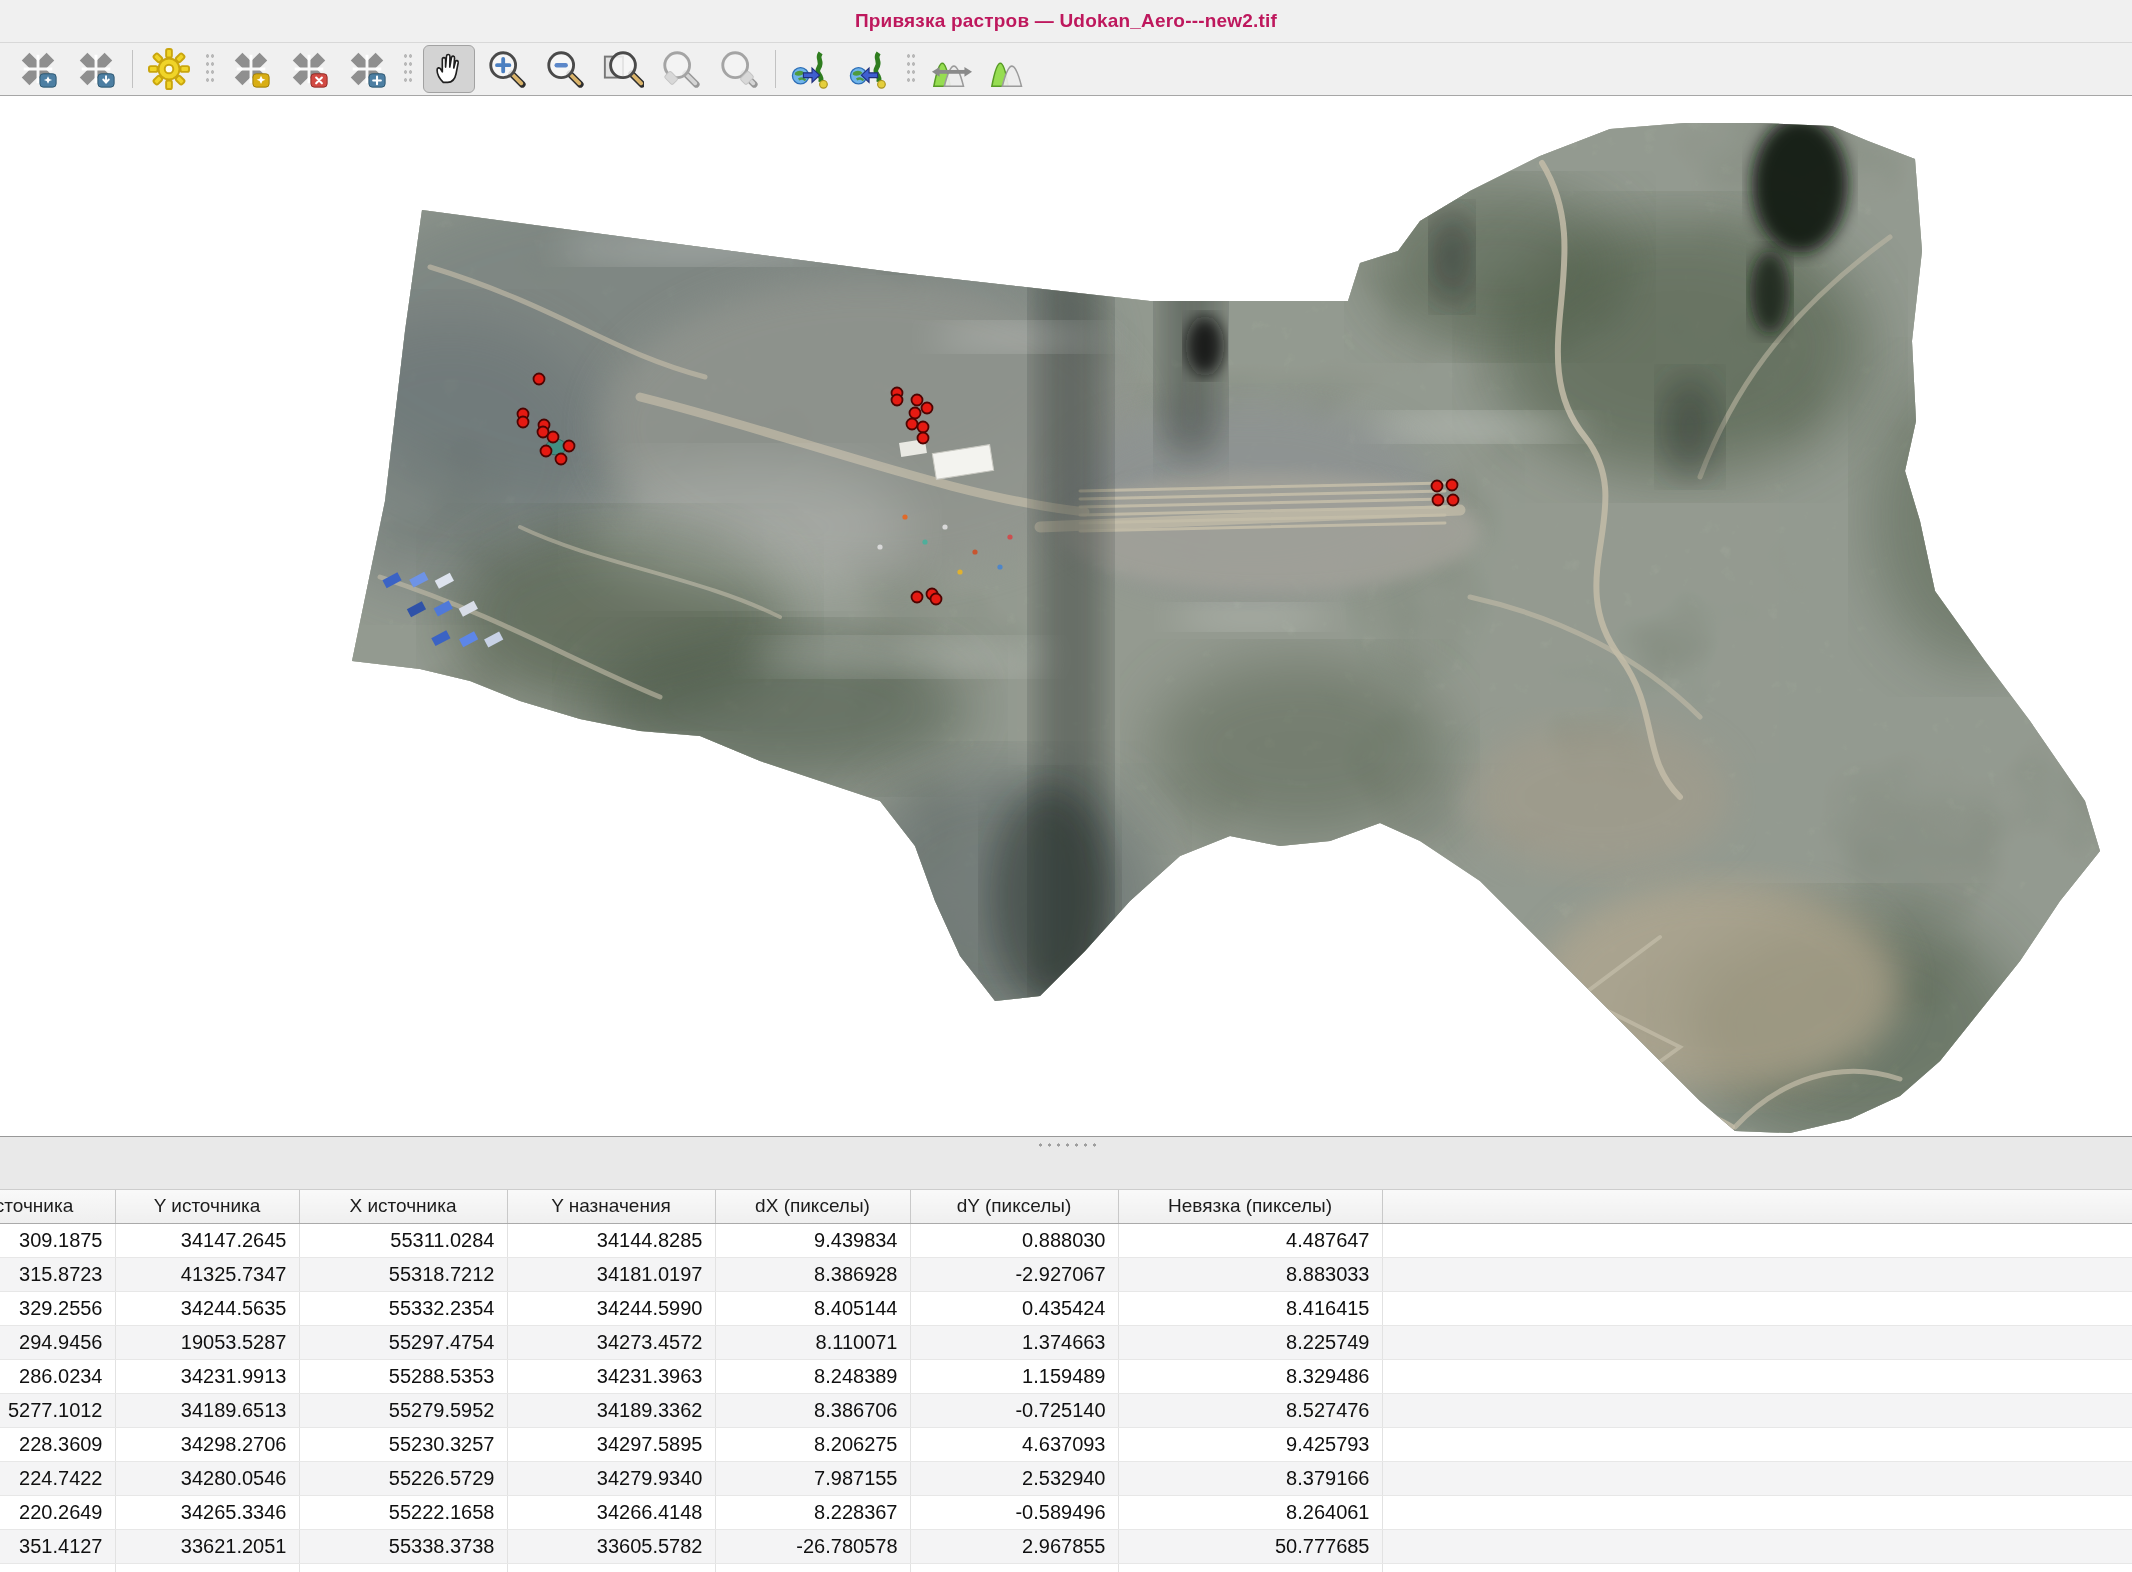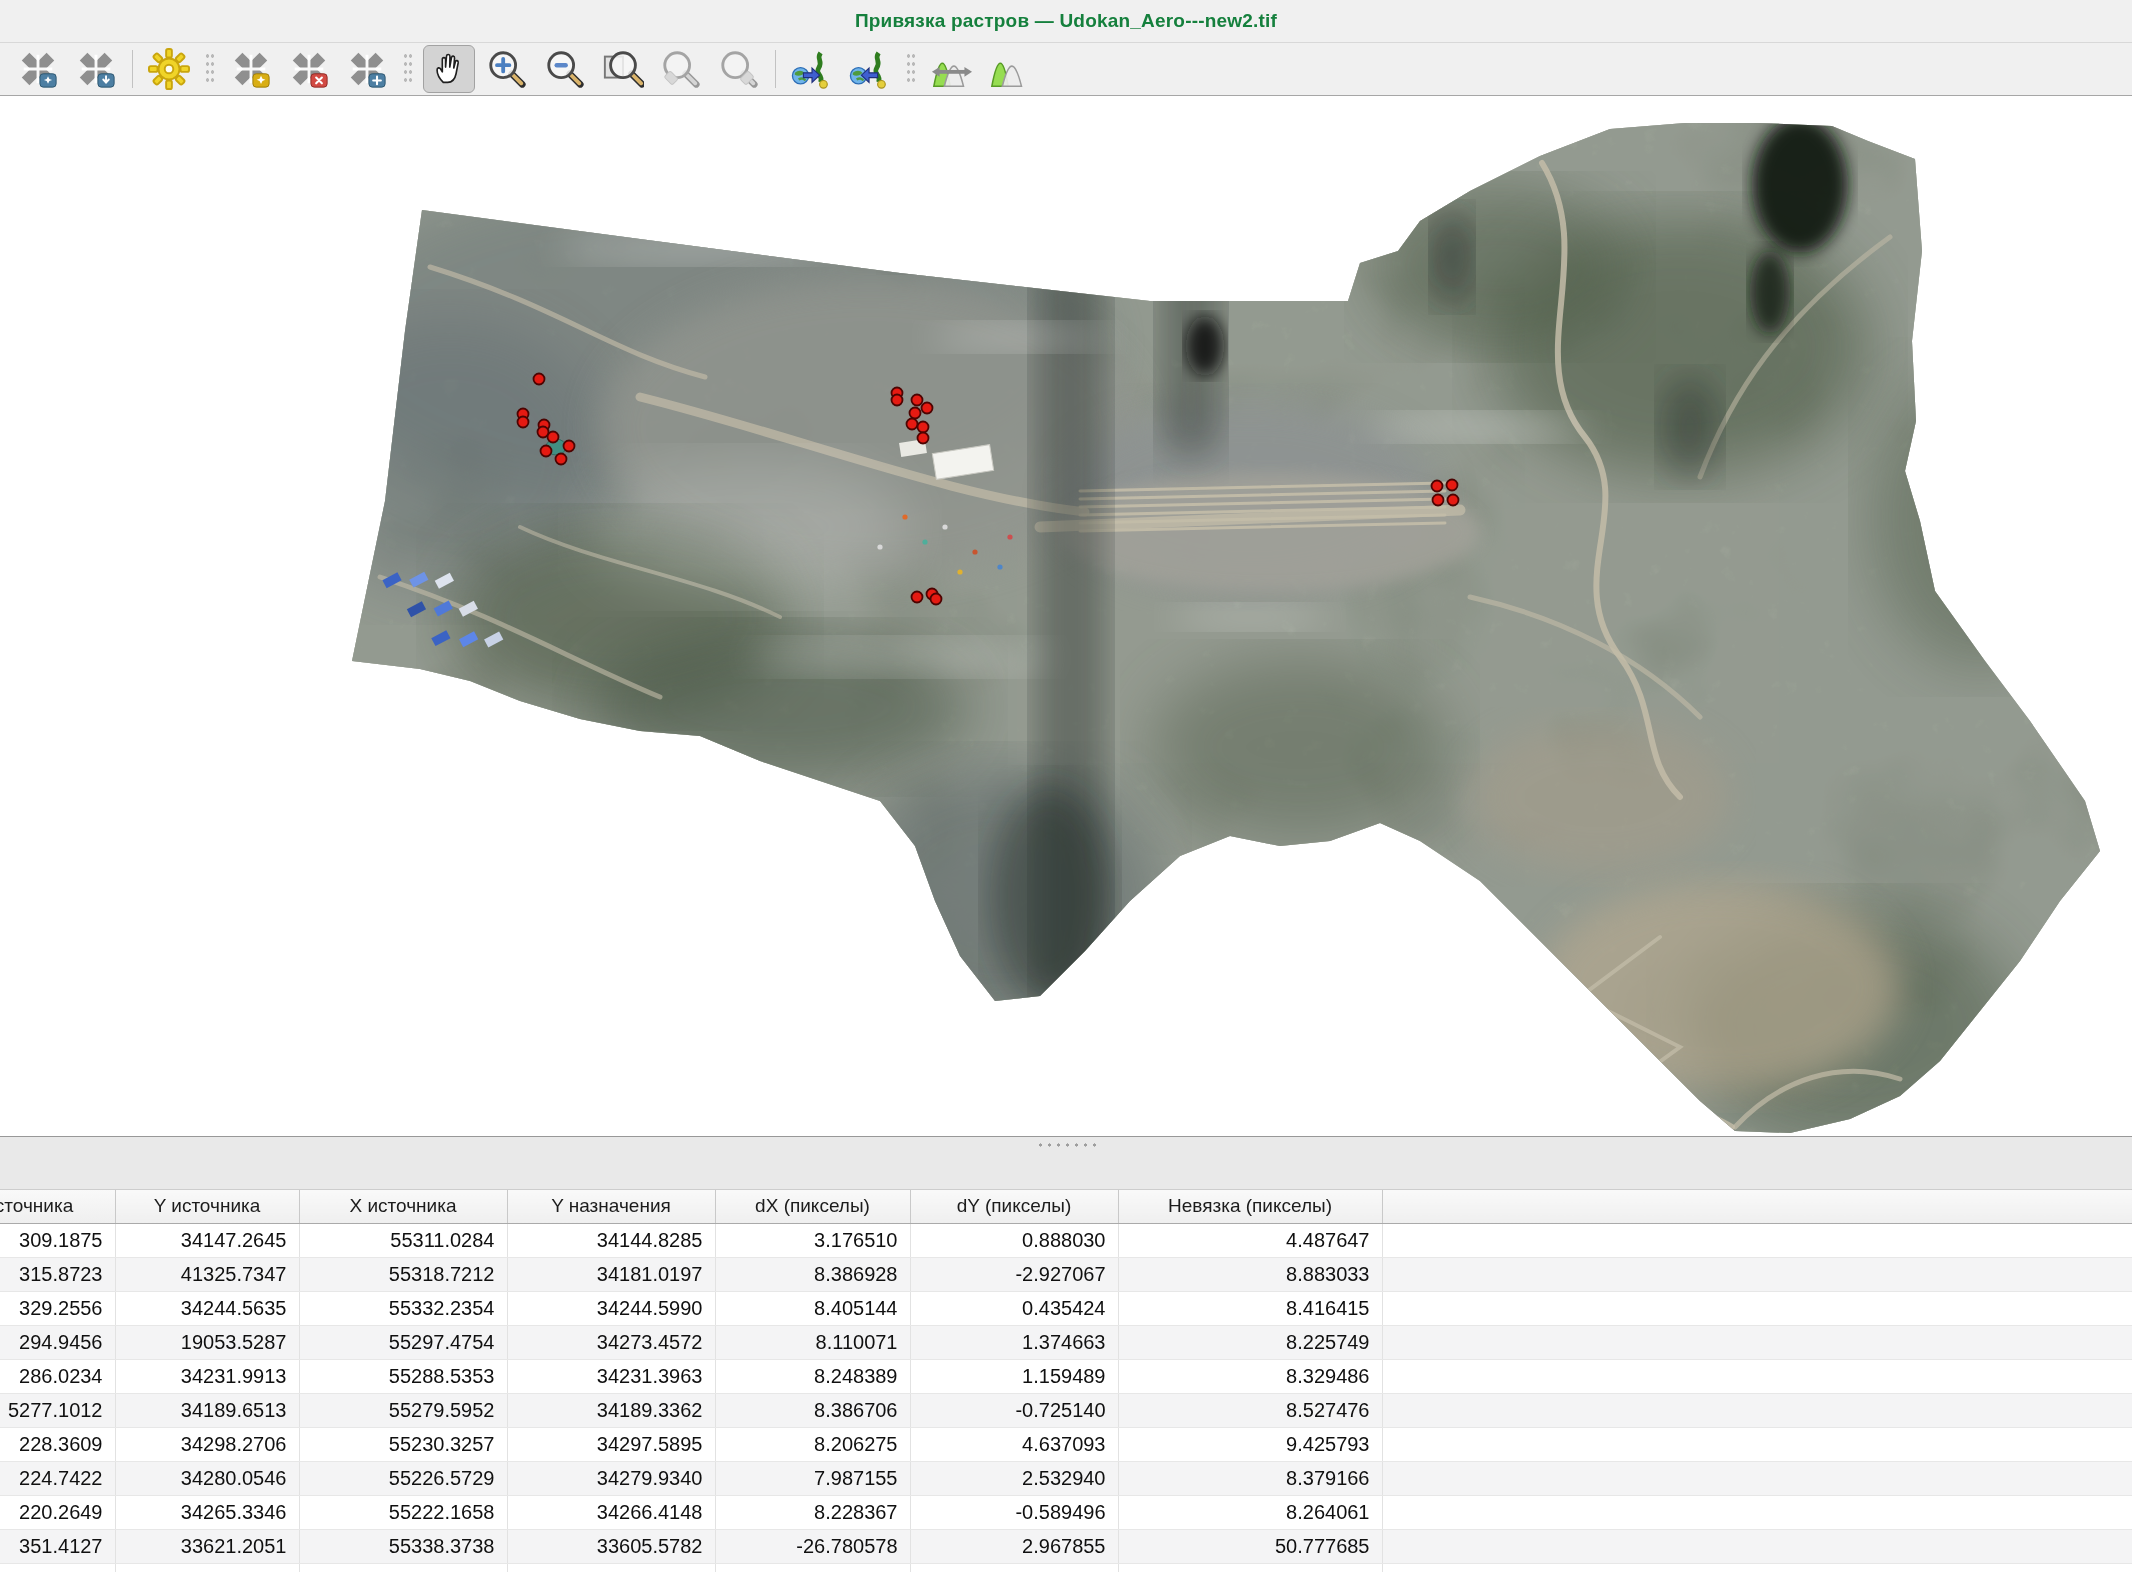--- a/index.html
+++ b/index.html
@@ -1,21 +1,21 @@
 <!DOCTYPE html>
 <html><head>
 <meta charset="utf-8">
 <style>
   html,body{margin:0;padding:0;background:#dcdcdc;}
   #root{position:relative;width:2132px;height:1572px;background:#fff;overflow:hidden;
         font-family:"Liberation Sans","DejaVu Sans",sans-serif;-webkit-font-smoothing:antialiased;}
   
   .titlebar{position:absolute;left:0;top:0;width:2132px;height:42px;background:#f0f0f0;
             border-bottom:1px solid #d8d8d8;display:flex;align-items:center;justify-content:center;}
-  .titlebar .t{font-size:19px;font-weight:bold;color:#15803d;letter-spacing:.2px;}
+  .titlebar .t{font-size:19px;font-weight:bold;color:#be185d;letter-spacing:.2px;}
   .toolbar{position:absolute;left:0;top:43px;width:2132px;height:53px;background:#f0f0f0;
            border-bottom:1px solid #a6a6a6;display:flex;align-items:center;padding-left:12px;box-sizing:border-box;}
   .tb{width:52px;height:48px;display:flex;align-items:center;justify-content:center;border:none;
       background:transparent;padding:0;margin:0 6px 0 0;border-radius:6px;}
   .tb svg{width:42px;height:42px;display:block;}
   .tb.active{background:#d3d3d3;border:1px solid #a2a2a2;}
   .tb.disabled{opacity:.45;filter:grayscale(1);}
   .sep{width:1px;height:38px;background:#c2c2c2;margin:0 10px 0 4px;}
   .dots{width:10px;height:34px;margin:0 10px 0 4px;
         background-image:radial-gradient(circle,#b9b9b9 1.6px,transparent 1.9px);
@@ -373,21 +373,21 @@
             <th>Невязка (пикселы)</th>
             <th class="filler"></th>
           </tr>
         </thead>
       <tbody id="gcp-body">
           <tr>
             <td>309.1875</td>
             <td>34147.2645</td>
             <td>55311.0284</td>
             <td>34144.8285</td>
-            <td>3.176510</td>
+            <td>9.439834</td>
             <td>0.888030</td>
             <td>4.487647</td>
             <td class="filler"></td>
           </tr>
           <tr>
             <td>315.8723</td>
             <td>41325.7347</td>
             <td>55318.7212</td>
             <td>34181.0197</td>
             <td>8.386928</td>

